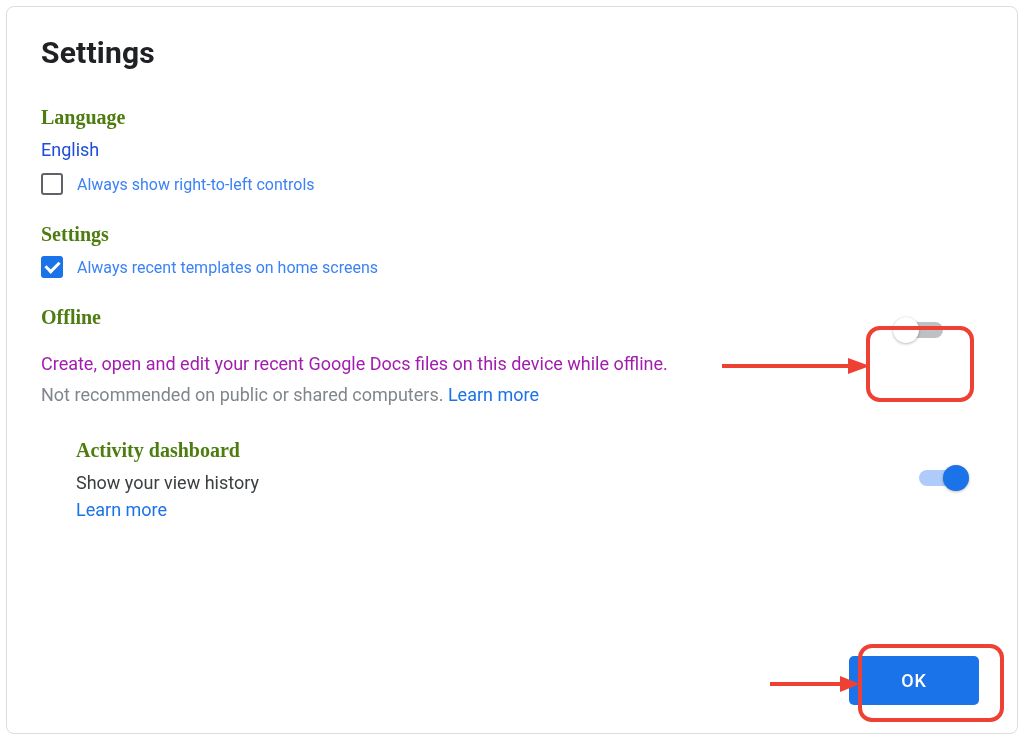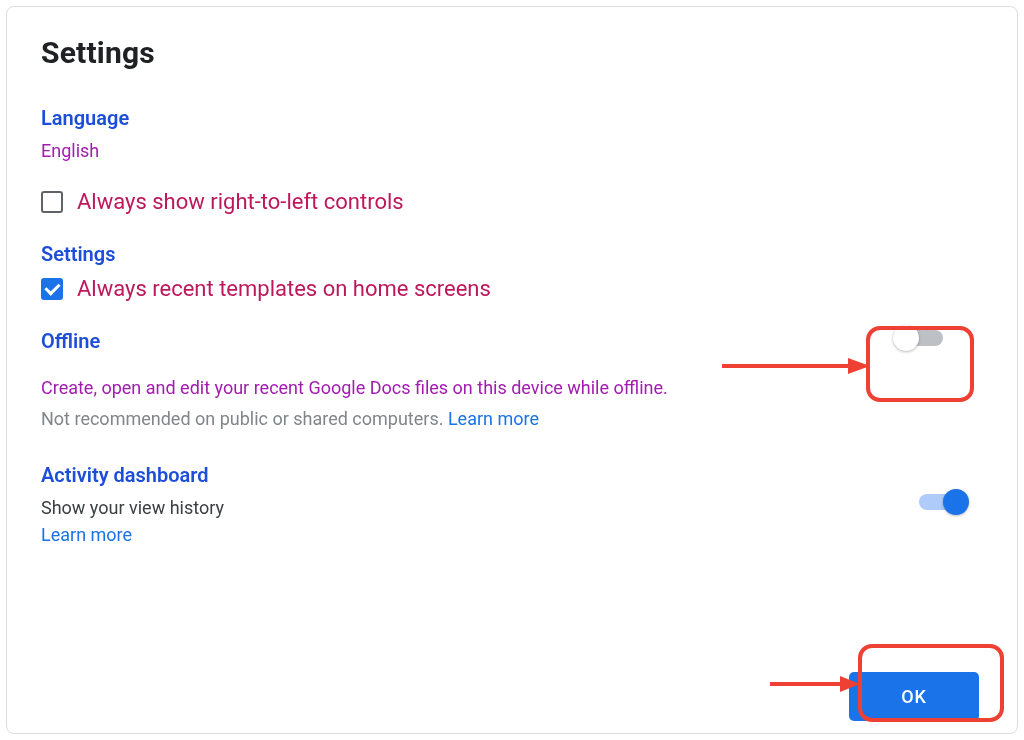--- a/index.html
+++ b/index.html
@@ -29,29 +29,30 @@
     .dialog-title {
       font-size: 30px;
       font-weight: 700;
       color: #202124;
       margin-bottom: 36px;
       letter-spacing: 0.2px;
     }
     .section-heading {
       font-size: 20px;
       font-weight: 600;
+      color: #4d7c0f;
+      margin-bottom: 10px;
+      font-family: Liberation Serif, serif;
+    }
+    .lang-link {
       color: #1d4ed8;
-      margin-bottom: 10px;
-    }
-    .lang-link {
-      color: #a21caf;
       font-size: 18px;
       cursor: pointer;
       display: inline-block;
-      margin-bottom: 28px;
+      margin-bottom: 13px;
     }
     .checkbox-row {
       display: flex;
       align-items: center;
       gap: 14px;
       margin-bottom: 28px;
     }
     .checkbox {
       width: 22px;
       height: 22px;
@@ -69,29 +70,29 @@
     .checkbox.checked::after {
       content: "";
       display: block;
       width: 6px;
       height: 11px;
       border: solid #fff;
       border-width: 0 3px 3px 0;
       transform: rotate(45deg) translate(-1px, -1px);
     }
     .checkbox-label {
-      font-size: 22px;
-      color: #be185d;
+      font-size: 16px;
+      color: #3b82f6;
     }
     .section-block {
       margin-bottom: 28px;
     }
     .offline-row {
       display: flex;
-      align-items: flex-start;
+      align-items: flex-end;
       justify-content: space-between;
       gap: 21px;
     }
     .offline-desc {
       font-size: 18px;
       color: #a21caf;
       margin-top: 14px;
       margin-bottom: 10px;
     }
     .offline-hint {
@@ -165,36 +166,37 @@
     .arrow-line {
       stroke: #ef4034;
       stroke-width: 4;
       fill: none;
     }
     .arrow-head {
       fill: #ef4034;
     }
     .activity-block {
       margin-top: 34px;
+      margin-left: 35px;
     }
     .activity-row {
       display: flex;
       align-items: flex-start;
       justify-content: space-between;
     }
     .activity-text {
       font-size: 18px;
       color: #3c4043;
       margin-top: 6px;
       margin-bottom: 6px;
     }
     .ok-button {
       position: absolute;
       right: 38px;
-      bottom: 12px;
+      bottom: 28px;
       background: #1a73e8;
       color: #fff;
       font-size: 18px;
       font-weight: 500;
       border: none;
       border-radius: 5px;
       padding: 14px 52px;
       cursor: pointer;
       letter-spacing: 1px;
     }

